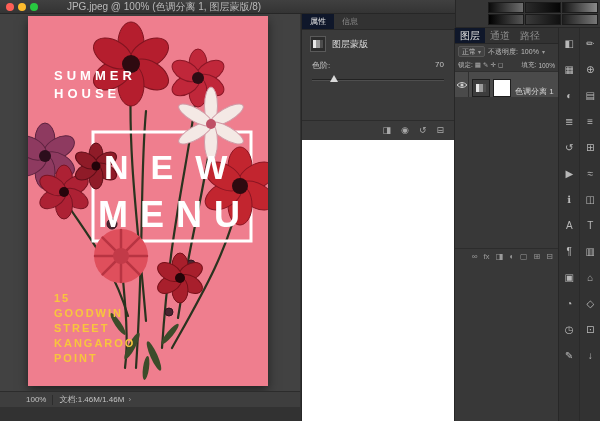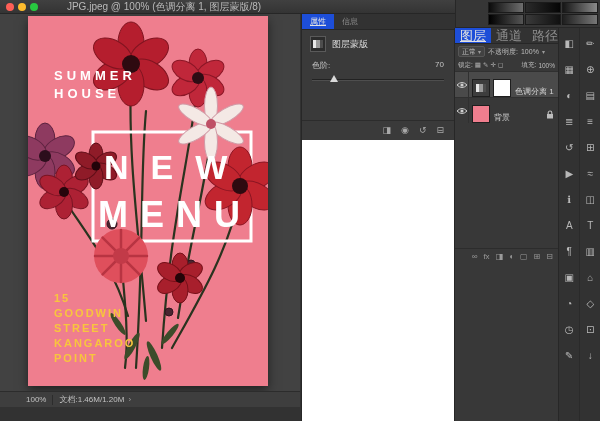--- a/index.html
+++ b/index.html
@@ -22,36 +22,36 @@
   #poster-wrap { position:absolute; left:28px; top:16px; width:240px; height:370px; box-shadow:0 4px 10px rgba(0,0,0,0.5); }
   #doc-status { position:absolute; left:0; bottom:0; width:300px; height:16px; background:#3e3e3e; border-top:1px solid #2c2c2c; display:flex; align-items:center; font-size:8px; color:#c2c2c2; }
   #doc-status .zoom { margin-left:26px; }
   #doc-status .vdiv { width:1px; height:10px; background:#2c2c2c; margin:0 6px; }
   #doc-status .caret { margin-left:4px; color:#9a9a9a; }
 
   
   #props-panel { left:301px; top:14px; width:153px; height:407px; background:#3a3a3a; border-left:1px solid #272727; }
   .tabbar { display:flex; background:#323232; border-bottom:1px solid #272727; height:16px; align-items:stretch; }
   .tab { padding:0 8px; font-size:8px; line-height:15px; color:#8f8f8f; white-space:nowrap; }
-  .tab.active { color:#e2e2e2; background:#1d4ed8;text-decoration:underline; }
+  .tab.active { color:#e2e2e2; background:#0f172a; }
   #adj-row { position:absolute; left:8px; top:22px; display:flex; gap:6px; align-items:center; }
   #adj-icon { width:16px; height:16px; background:#2c2c2c; border:1px solid #5a5a5a; display:flex; align-items:center; justify-content:center; }
   #adj-icon .steps { width:10px; height:8px; background:linear-gradient(90deg,#e8e8e8 0 33%,#9a9a9a 33% 66%,#4d4d4d 66% 100%); }
   #adj-title { font-size:9px; color:#dcdcdc; }
   #levels-row { position:absolute; left:10px; right:10px; top:46px; display:flex; justify-content:space-between; font-size:8px; color:#c5c5c5; }
   #levels-slider { position:absolute; left:10px; right:10px; top:60px; height:12px; }
   #levels-track { position:absolute; left:0; right:0; top:5px; height:2px; background:#222222; border-bottom:1px solid #4e4e4e; }
   #levels-thumb { position:absolute; top:1px; width:0; height:0; border-left:4px solid transparent; border-right:4px solid transparent; border-bottom:7px solid #d9d9d9; }
   #props-footer { position:absolute; left:0; right:0; top:106px; height:18px; border-top:1px solid #2c2c2c; display:flex; justify-content:flex-end; align-items:center; gap:10px; padding-right:10px; font-size:9px; color:#a8a8a8; }
   #props-footer span { cursor:default; }
   #white-area { position:absolute; left:0; right:0; top:126px; bottom:0; background:#ffffff; }
 
   
   #layers-panel { left:454px; top:28px; width:104px; height:393px; background:#383838; border-left:1px solid #272727; }
-  #layers-panel .tab { padding:0 5px; font-size:13px; }
+  #layers-panel .tab { padding:0 5px; font-size:10px; }
   #blend-row { position:absolute; left:0; top:16px; width:100%; height:15px; display:flex; align-items:center; gap:3px; padding:0 3px; font-size:7px; color:#bdbdbd; }
   .mini-dd { background:#424242; border:1px solid #565656; border-radius:2px; padding:0 3px; display:flex; align-items:center; gap:2px; height:11px; }
   .mini-dd .caret { font-size:6px; color:#9a9a9a; }
   #lock-row { position:absolute; left:0; top:31px; width:100%; height:12px; display:flex; align-items:center; gap:2px; padding:0 3px; font-size:6.5px; color:#bdbdbd; }
   #lock-icons { display:flex; gap:2px; }
   #lock-icons span { font-size:6.5px; color:#b0b0b0; }
   #layers-list { position:absolute; left:0; top:43px; width:100%; }
   .layer-row { height:26px; display:flex; align-items:flex-end; border-top:1px solid #303030; }
   .layer-row.selected { background:#4a4a4a; }
   .eye-cell { width:14px; height:100%; display:flex; align-items:center; justify-content:center; border-right:1px solid #303030; flex:none; }
@@ -231,21 +231,21 @@
       <text x="26" y="301" font-size="11" font-weight="bold" letter-spacing="2" fill="#f8c53d">GOODWIN</text>
       <text x="26" y="316" font-size="11" font-weight="bold" letter-spacing="2" fill="#f8c53d">STREET</text>
       <text x="26" y="331" font-size="11" font-weight="bold" letter-spacing="2" fill="#f8c53d">KANGAROO</text>
       <text x="26" y="346" font-size="11" font-weight="bold" letter-spacing="2" fill="#f8c53d">POINT</text>
     </svg>
   </div>
 
   <div id="doc-status">
     <span class="zoom">100%</span>
     <span class="vdiv"></span>
-    <span>文档:1.46M/1.20M</span>
+    <span>文档:1.46M/1.46M</span>
     <span class="caret">›</span>
   </div>
 </div>
 
 <div id="props-panel" class="abs">
   <div class="tabbar">
     <span class="tab active">属性</span>
     <span class="tab">信息</span>
   </div>
 
@@ -311,36 +311,20 @@
         <svg width="12" height="8" viewBox="0 0 12 8">
           <path d="M1,4 Q6,-1 11,4 Q6,9 1,4 Z" fill="none" stroke="#cfcfcf"></path>
           <circle cx="6" cy="4" r="1.6" fill="#cfcfcf"></circle>
         </svg>
       </span>
       <span class="thumb adj">
           <span class="steps"></span>
         </span>
       <span class="thumb mask"></span>
       <span class="layer-label">色调分离 1</span>
-    </div>
-    <div class="layer-row">
-      <span class="eye-cell">
-        <svg width="12" height="8" viewBox="0 0 12 8">
-          <path d="M1,4 Q6,-1 11,4 Q6,9 1,4 Z" fill="none" stroke="#cfcfcf"></path>
-          <circle cx="6" cy="4" r="1.6" fill="#cfcfcf"></circle>
-        </svg>
-      </span>
-      <span class="thumb pink"></span>
-      <span class="layer-label">背景</span>
-      <span class="layer-lock">
-        <svg width="8" height="9" viewBox="0 0 8 9">
-          <rect x="1" y="4" width="6" height="4.5" fill="#bdbdbd"></rect>
-          <path d="M2.2,4 V2.8 a1.8,1.8 0 0 1 3.6,0 V4" fill="none" stroke="#bdbdbd" stroke-width="1.1"></path>
-        </svg>
-      </span>
     </div>
   </div>
 
   <div id="layers-footer">
       <span>∞</span>
       <span>fx</span>
       <span>◨</span>
       <span>◐</span>
       <span>▢</span>
       <span>⊞</span>

